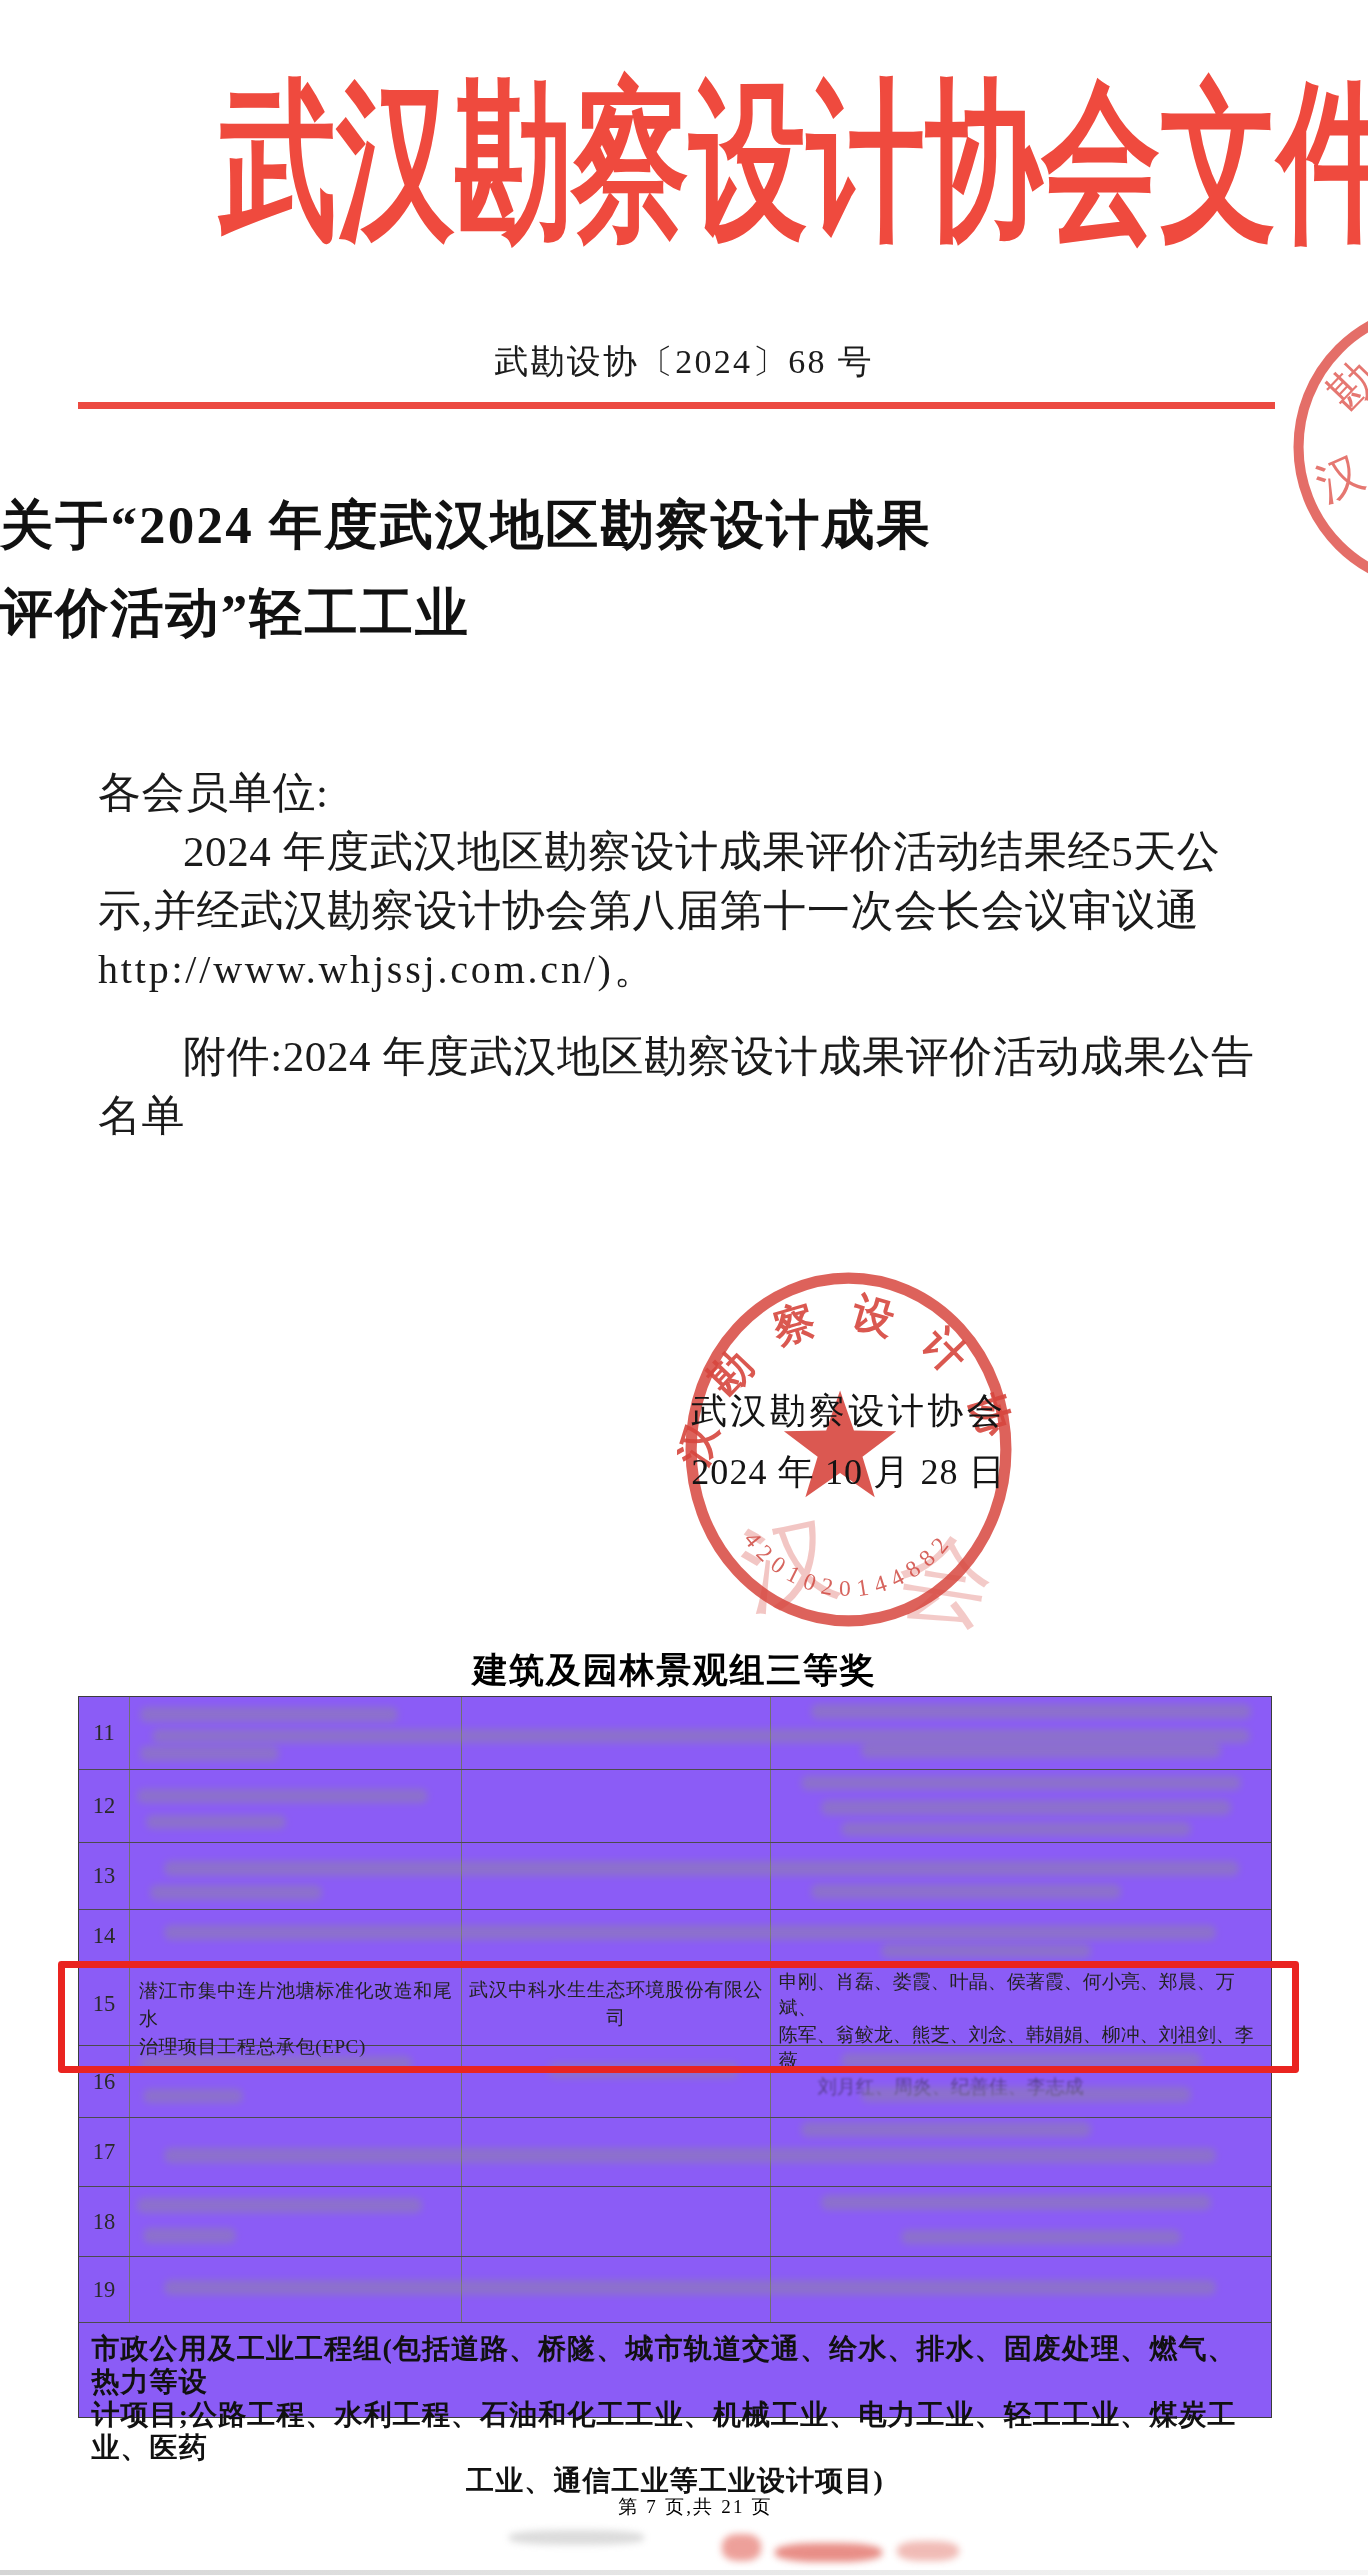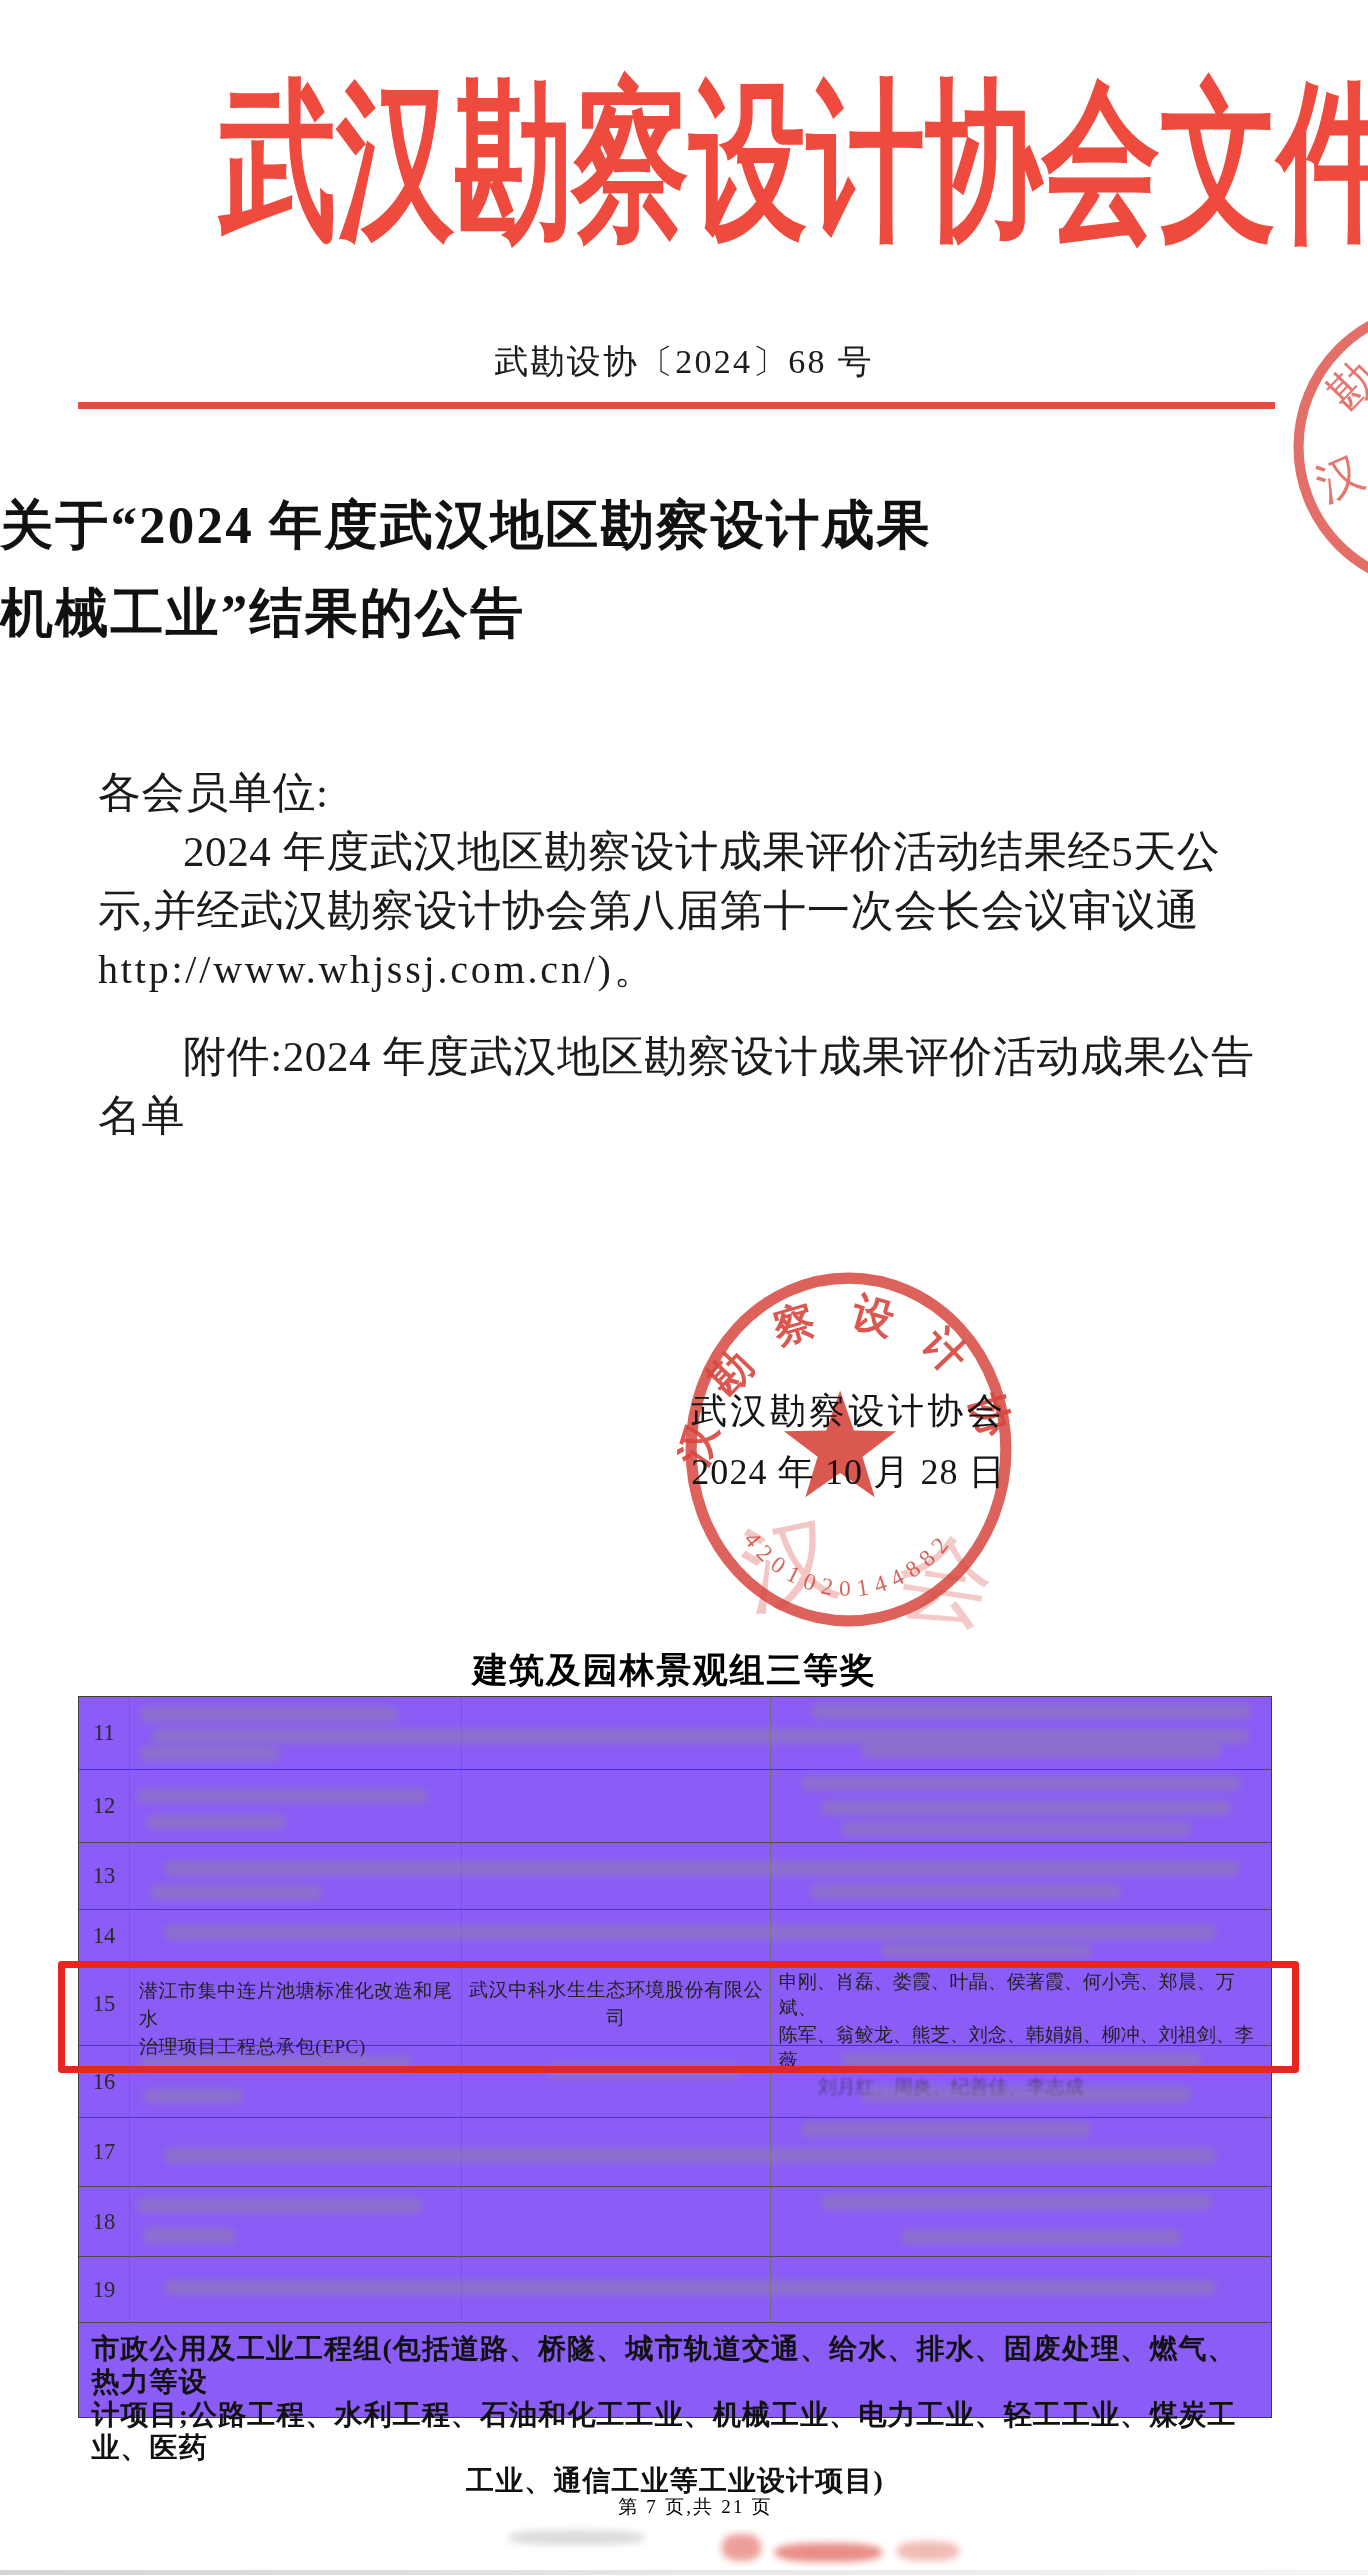--- a/index.html
+++ b/index.html
@@ -97,21 +97,21 @@
 
 <div id="page">
 
   <div class="letterhead">武汉勘察设计协会文件</div>
 
   <div class="doc-number">武勘设协〔2024〕68 号</div>
 
   <div class="red-rule"></div>
 
   <div class="doc-title l1">关于“2024 年度武汉地区勘察设计成果</div>
-  <div class="doc-title l2">机械工业”结果的公告</div>
+  <div class="doc-title l2">评价活动”轻工工业</div>
 
   <div class="body-block">
     <div>各会员单位:</div>
     <div class="indent">2024 年度武汉地区勘察设计成果评价活动结果经5天公</div>
     <div>示,并经武汉勘察设计协会第八届第十一次会长会议审议通</div>
     <div class="url-line">http://www.whjssj.com.cn/)。</div>
     <div class="spacer"></div>
     <div class="indent">附件:2024 年度武汉地区勘察设计成果评价活动成果公告</div>
     <div>名单</div>
   </div>

